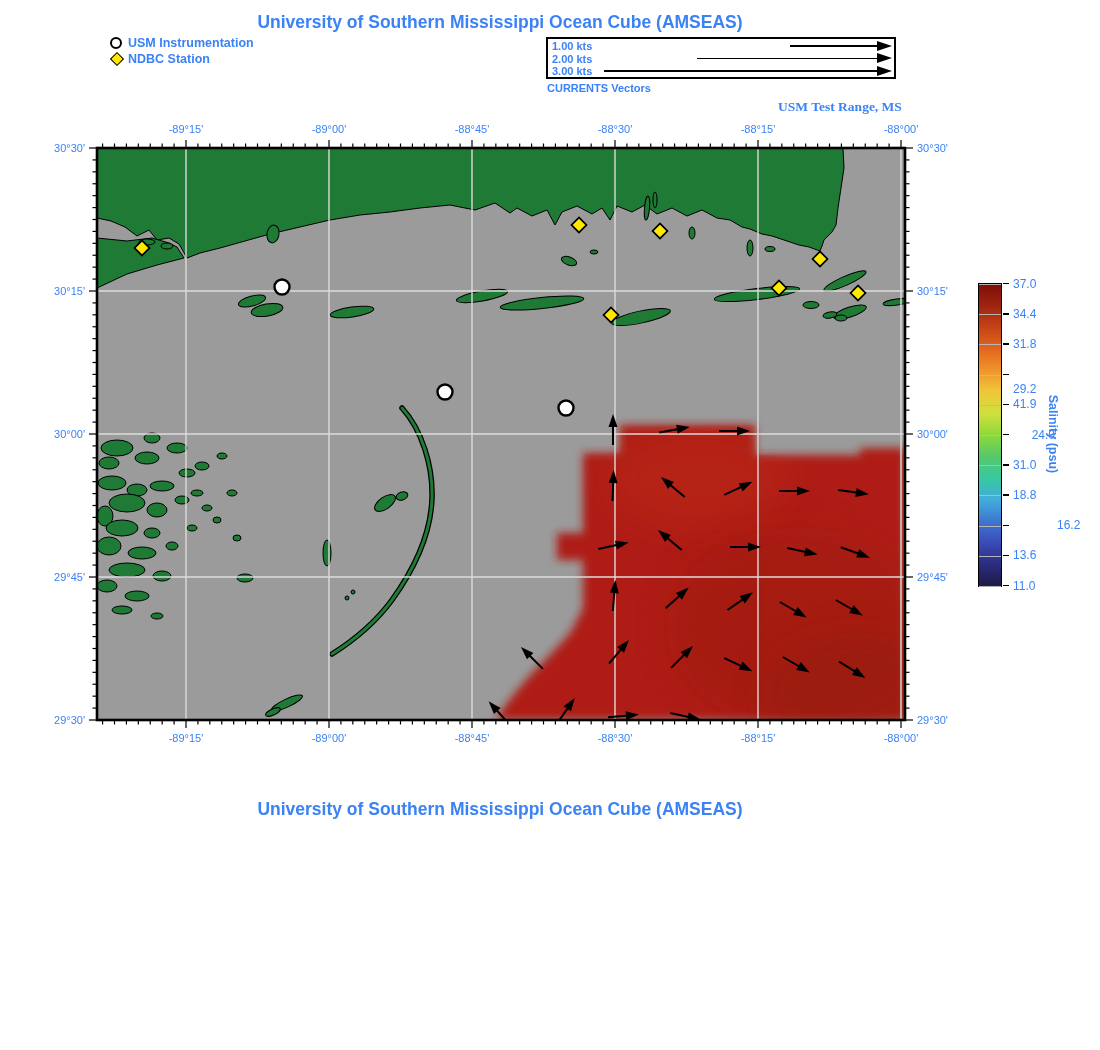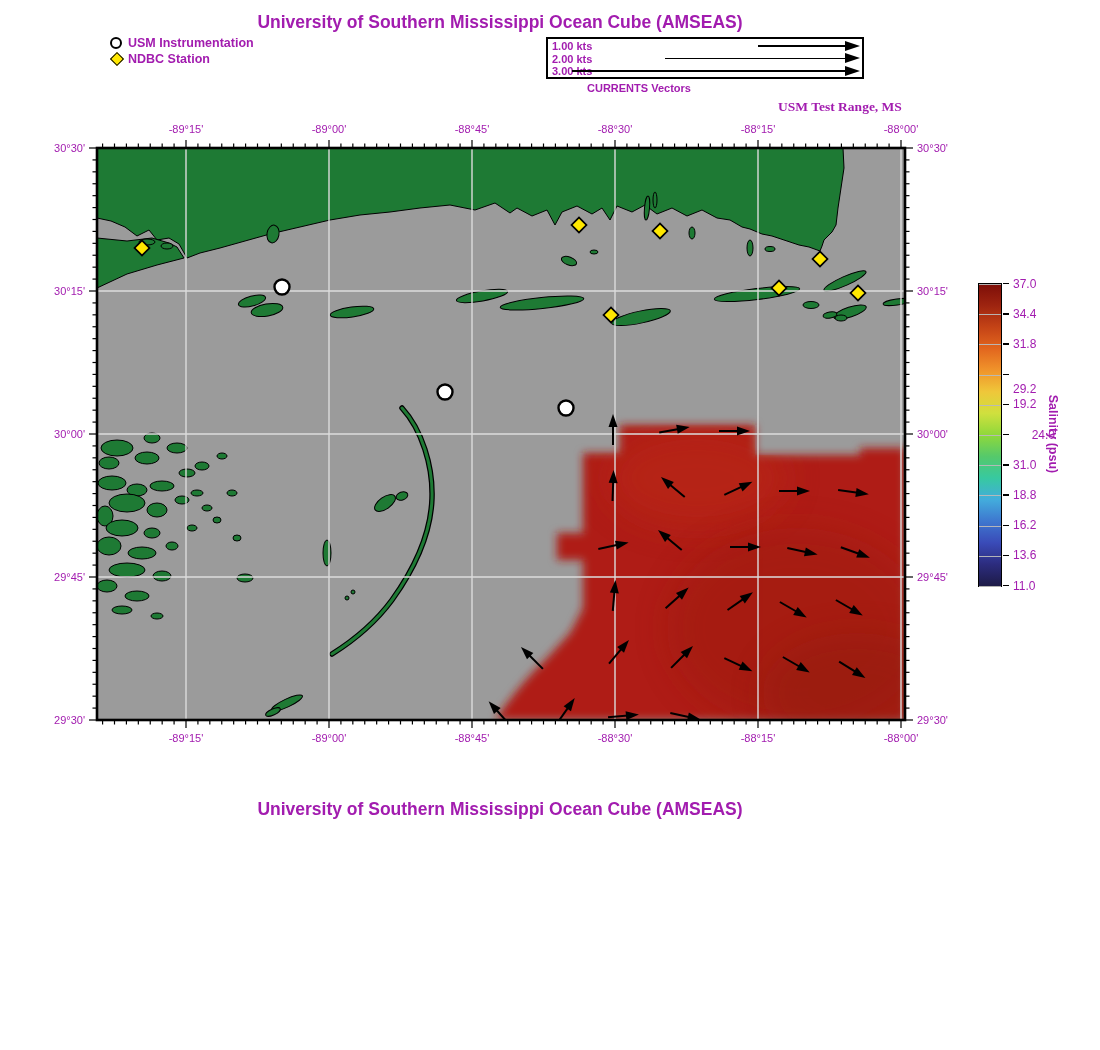--- a/index.html
+++ b/index.html
@@ -1,43 +1,43 @@
 <!DOCTYPE html>
 <html><head>
 <meta charset="utf-8">
 <style>
   html,body{margin:0;padding:0;background:#fff;}
   #app{position:relative;width:1100px;height:1050px;background:#fff;overflow:hidden;
-       font-family:"Liberation Sans",sans-serif;color:#a21caf;}
+       font-family:"Liberation Sans",sans-serif;color:#3b82f6;}
   .title{position:absolute;left:0;width:1000px;text-align:center;
          font-size:17.5px;font-weight:bold;letter-spacing:0px;}
   #top-title{top:12px;}
   #bottom-title{top:799px;}
   #subtitle{position:absolute;left:0;top:101px;width:1000px;text-align:center;
             font-family:"Liberation Serif",serif;font-size:17px;font-weight:bold;}
   #region-label{position:absolute;left:755px;top:99px;width:170px;text-align:center;
             font-family:"Liberation Serif",serif;font-size:13.5px;font-weight:bold;}
   
   #legend{position:absolute;left:108px;top:36px;}
   .leg-row{position:relative;height:16px;}
   .leg-label{position:absolute;left:20px;top:0px;font-size:12.5px;font-weight:bold;white-space:nowrap;}
   .leg-circle{position:absolute;left:2px;top:1px;width:12px;height:12px;border:2.2px solid #000;
               border-radius:50%;background:#fff;box-sizing:border-box;}
   .leg-diamond{position:absolute;left:4px;top:2px;width:10px;height:10px;background:#FFE800;
                border:1.6px solid #000;transform:rotate(45deg);box-sizing:border-box;}
   
-  #vector-box{position:absolute;left:546px;top:37px;width:318px;height:42px;
+  #vector-box{position:absolute;left:546px;top:37px;width:350px;height:42px;
               border:2.2px solid #000;background:#fff;box-sizing:border-box;text-align:center;}
   .vs-row{position:relative;height:12.6px;}
   .vs-label{position:absolute;left:4px;top:1px;font-size:11px;font-weight:bold;white-space:nowrap;}
   .vs-line{position:absolute;right:14px;top:6px;height:1.6px;background:#000;}
   .vs-head{position:absolute;right:2px;top:1.5px;width:0;height:0;
            border-top:5px solid transparent;border-bottom:5px solid transparent;
            border-left:15px solid #000;}
-  #vector-caption{position:absolute;left:547px;top:82px;font-size:11px;font-weight:bold;margin-left:40px;}
+  #vector-caption{position:absolute;left:547px;top:82px;font-size:11px;font-weight:bold;}
   
   #map-wrap{position:absolute;left:97px;top:148px;width:808px;height:572px;}
   #map-svg{overflow:visible;display:block;}
   .axis-label{position:absolute;font-size:11px;white-space:nowrap;}
   .xlab{width:64px;text-align:center;}
   .ylab-l{width:58px;text-align:right;}
   .ylab-r{width:58px;text-align:left;}
   
   #colorbar{position:absolute;left:978px;top:283px;width:22px;height:302px;
             border:1.6px solid #000;box-sizing:content-box;}
@@ -622,29 +622,29 @@
   <div id="cb-marks">
       <div class="cb-dash" style="top: 283px;"></div>
       <div class="cb-label" style="top: 276.5px;">37.0</div>
       <div class="cb-dash" style="top: 313.2px;"></div>
       <div class="cb-label" style="top: 306.7px;">34.4</div>
       <div class="cb-dash" style="top: 343.4px;"></div>
       <div class="cb-label" style="top: 336.9px;">31.8</div>
       <div class="cb-dash" style="top: 373.6px;"></div>
       <div class="cb-label" style="top: 382px;">29.2</div>
       <div class="cb-dash" style="top: 403.8px;"></div>
-      <div class="cb-label" style="top: 397.3px;">19.2</div>
+      <div class="cb-label" style="top: 397.3px;">41.9</div>
       <div class="cb-dash" style="top: 434px;"></div>
       <div class="cb-label" style="top: 427.5px; text-align: right;">24.0</div>
       <div class="cb-dash" style="top: 464.2px;"></div>
       <div class="cb-label" style="top: 457.7px;">31.0</div>
       <div class="cb-dash" style="top: 494.4px;"></div>
       <div class="cb-label" style="top: 487.9px;">18.8</div>
       <div class="cb-dash" style="top: 524.6px;"></div>
-      <div class="cb-label" style="top: 518.1px;">16.2</div>
+      <div class="cb-label" style="top: 518.1px; margin-left: 44px;">16.2</div>
       <div class="cb-dash" style="top: 554.8px;"></div>
       <div class="cb-label" style="top: 548.3px;">13.6</div>
       <div class="cb-dash" style="top: 585px;"></div>
       <div class="cb-label" style="top: 578.5px;">11.0</div>
     </div>
   <div id="cb-title">Salinity (psu)</div>
 
   <div id="bottom-title" class="title">University of Southern Mississippi Ocean Cube (AMSEAS)</div>
 </div>
 

